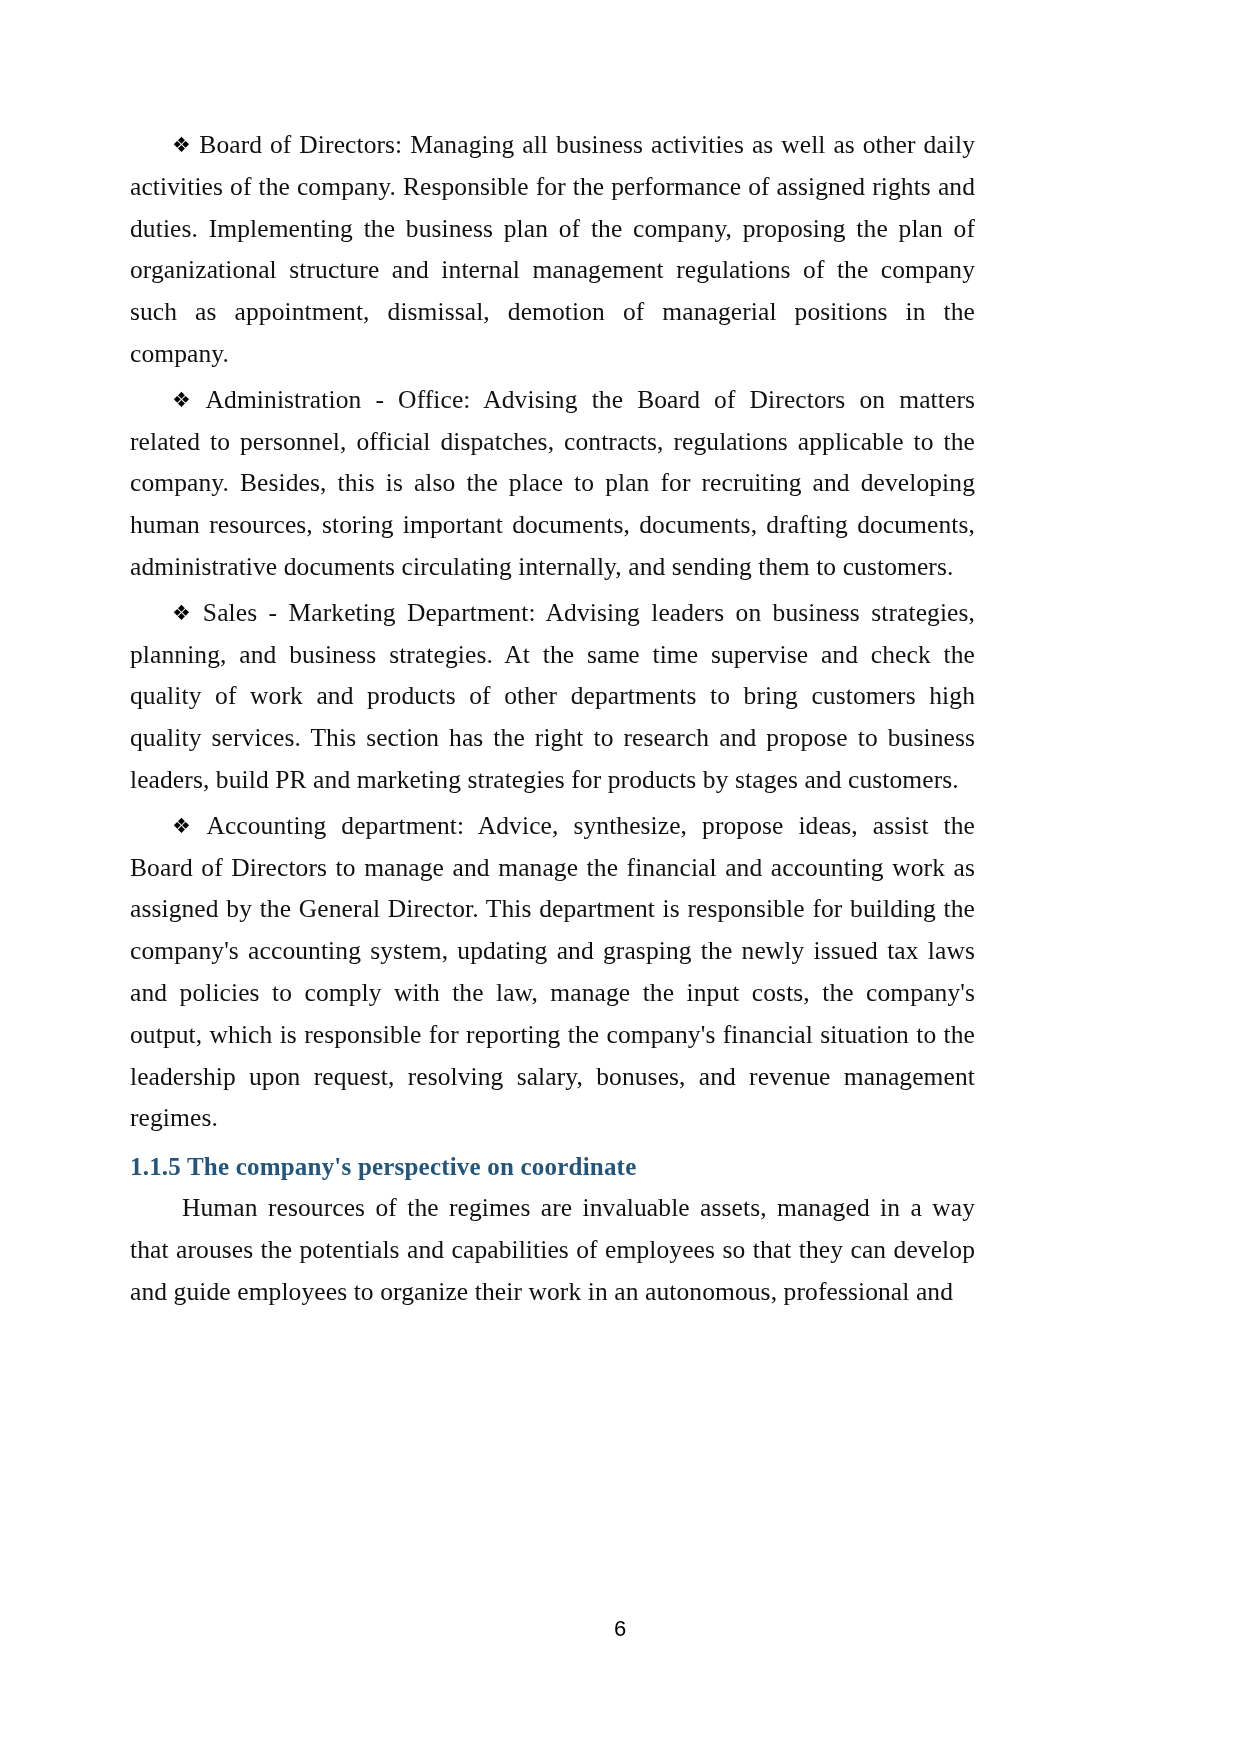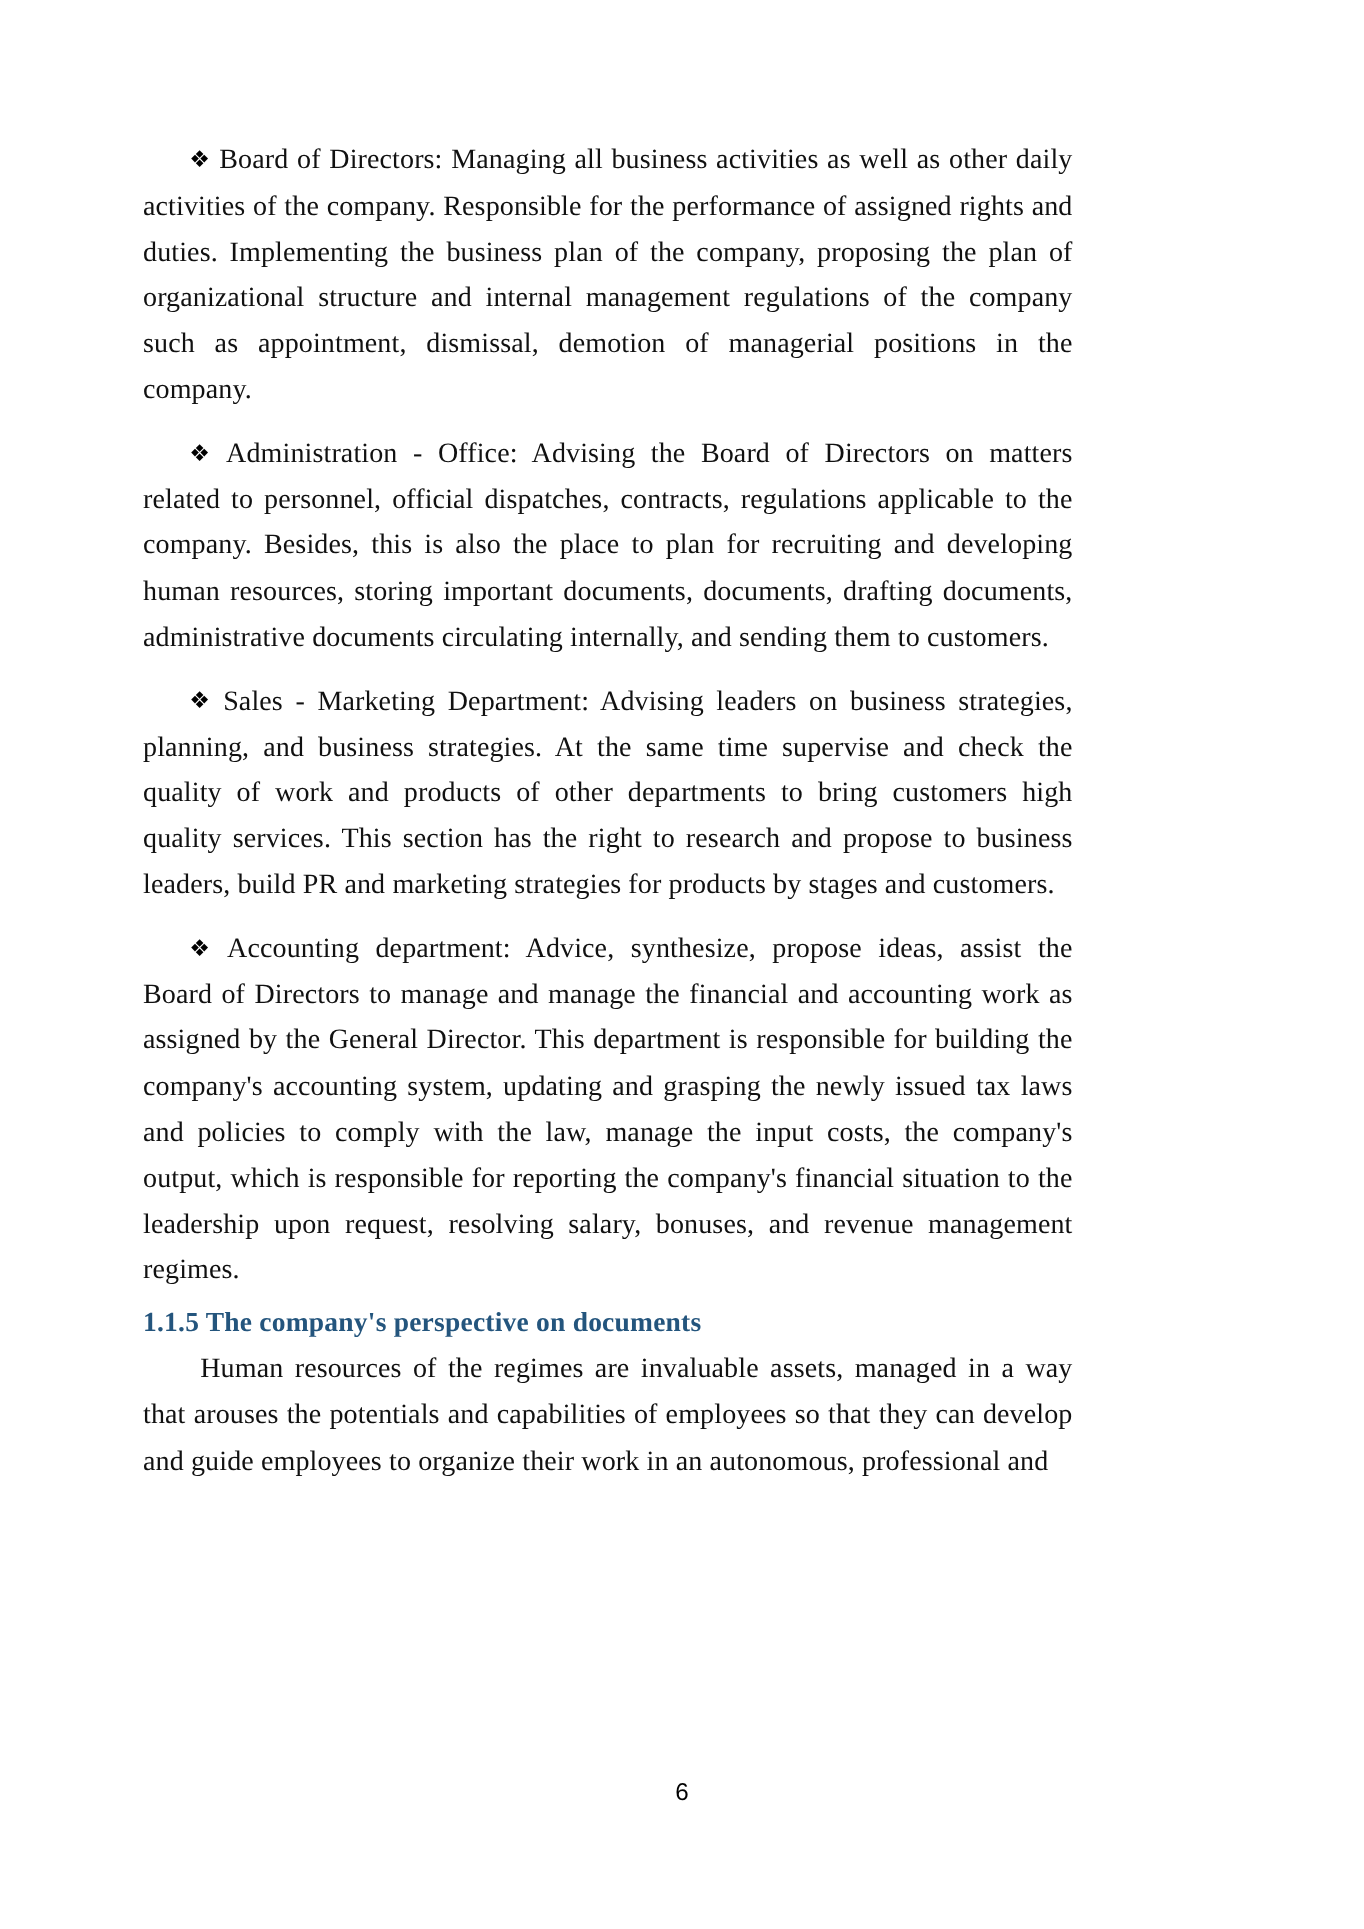--- a/index.html
+++ b/index.html
@@ -32,21 +32,21 @@
     color: #111111;
     letter-spacing: 0.1px;
   }
   .para.bulleted {
     text-indent: 42px;
   }
   .para.plain-indent {
     text-indent: 52px;
   }
   .para + .para {
-    margin-top: 16px;
+    margin-top: 4px;
   }
   .bullet-glyph {
     font-family: "DejaVu Sans", sans-serif;
     font-size: 21px;
     line-height: 1;
     padding-right: 7px;
     color: #000000;
     vertical-align: 1px;
   }
   .heading {
@@ -82,21 +82,21 @@
 
     <p class="para bulleted j"><span class="bullet-glyph">❖</span><span>Board of Directors: Managing all business activities as well as other daily activities of the company. Responsible for the performance of assigned rights and duties. Implementing the business plan of the company, proposing the plan of organizational structure and internal management regulations of the company such as appointment, dismissal, demotion of managerial positions in the company.</span></p>
 
     <p class="para bulleted j"><span class="bullet-glyph">❖</span><span>Administration - Office: Advising the Board of Directors on matters related to personnel, official dispatches, contracts, regulations applicable to the company. Besides, this is also the place to plan for recruiting and developing human resources, storing important documents, documents, drafting documents, administrative documents circulating internally, and sending them to customers.</span></p>
 
     <p class="para bulleted j"><span class="bullet-glyph">❖</span><span>Sales - Marketing Department: Advising leaders on business strategies, planning, and business strategies. At the same time supervise and check the quality of work and products of other departments to bring customers high quality services. This section has the right to research and propose to business leaders, build PR and marketing strategies for products by stages and customers.</span></p>
 
     <p class="para bulleted j"><span class="bullet-glyph">❖</span><span>Accounting department: Advice, synthesize, propose ideas, assist the Board of Directors to manage and manage the financial and accounting work as assigned by the General Director. This department is responsible for building the company's accounting system, updating and grasping the newly issued tax laws and policies to comply with the law, manage the input costs, the company's output, which is responsible for reporting the company's financial situation to the leadership upon request, resolving salary, bonuses, and revenue management regimes.</span></p>
 
 
-    <h2 class="heading">1.1.5 The company's perspective on documents</h2>
+    <h2 class="heading">1.1.5 The company's perspective on coordinate</h2>
 
     <p class="para plain-indent j">Human resources of the regimes are invaluable assets, managed in a way that arouses the potentials and capabilities of employees so that they can develop and guide employees to organize their work in an autonomous, professional and</p>
 
   </div>
 
   <div class="page-number">6</div>
 
 </div>
 
 </body></html>

